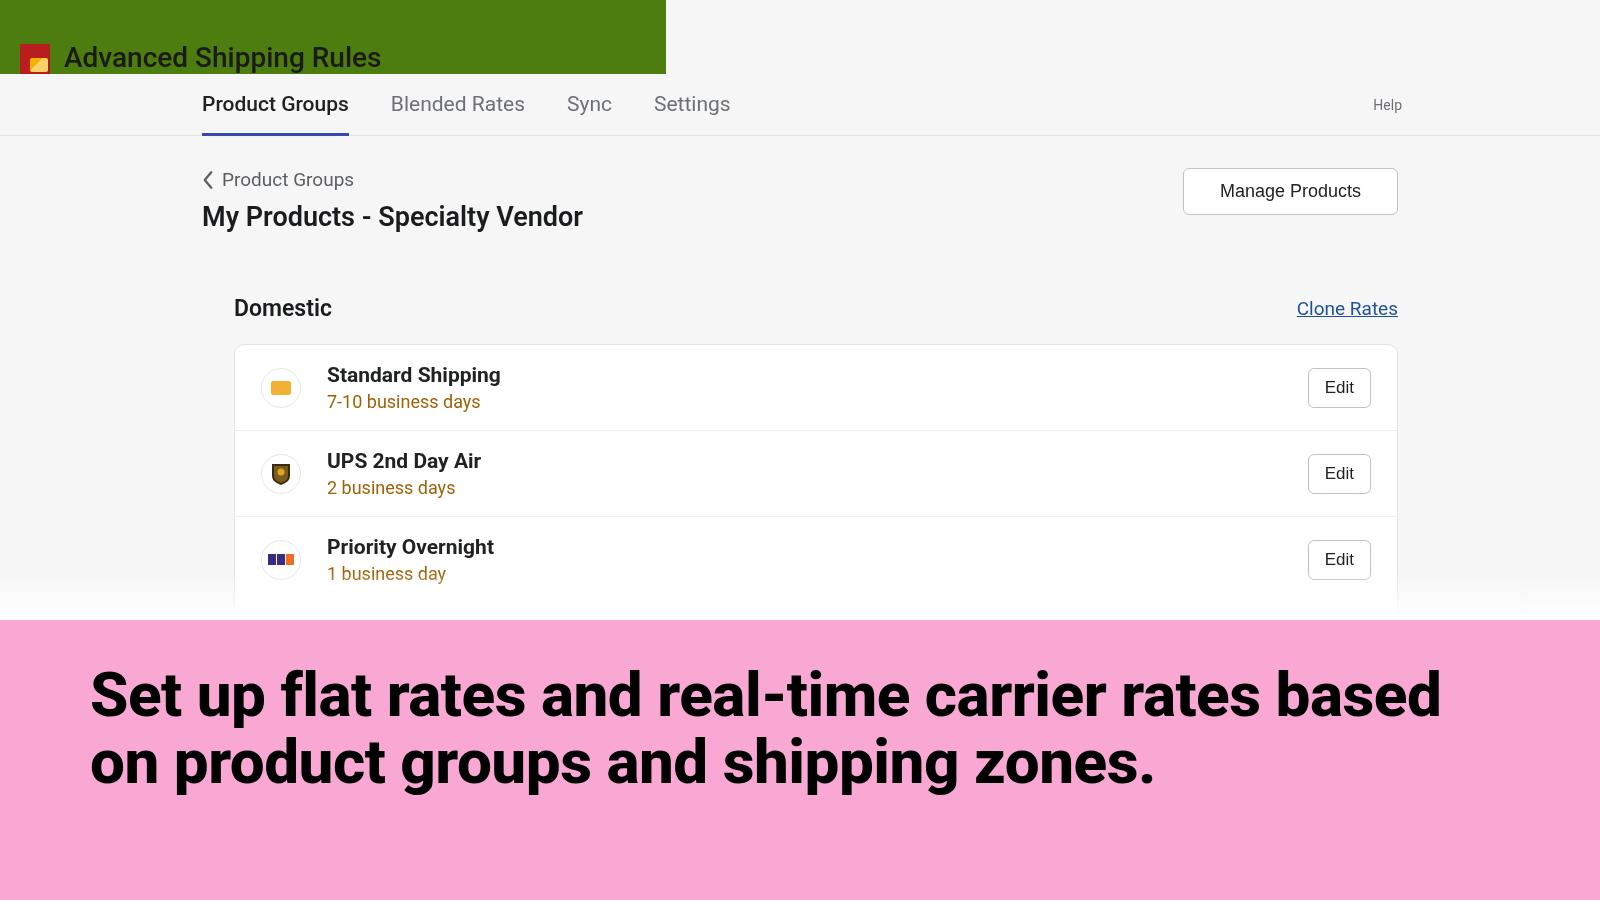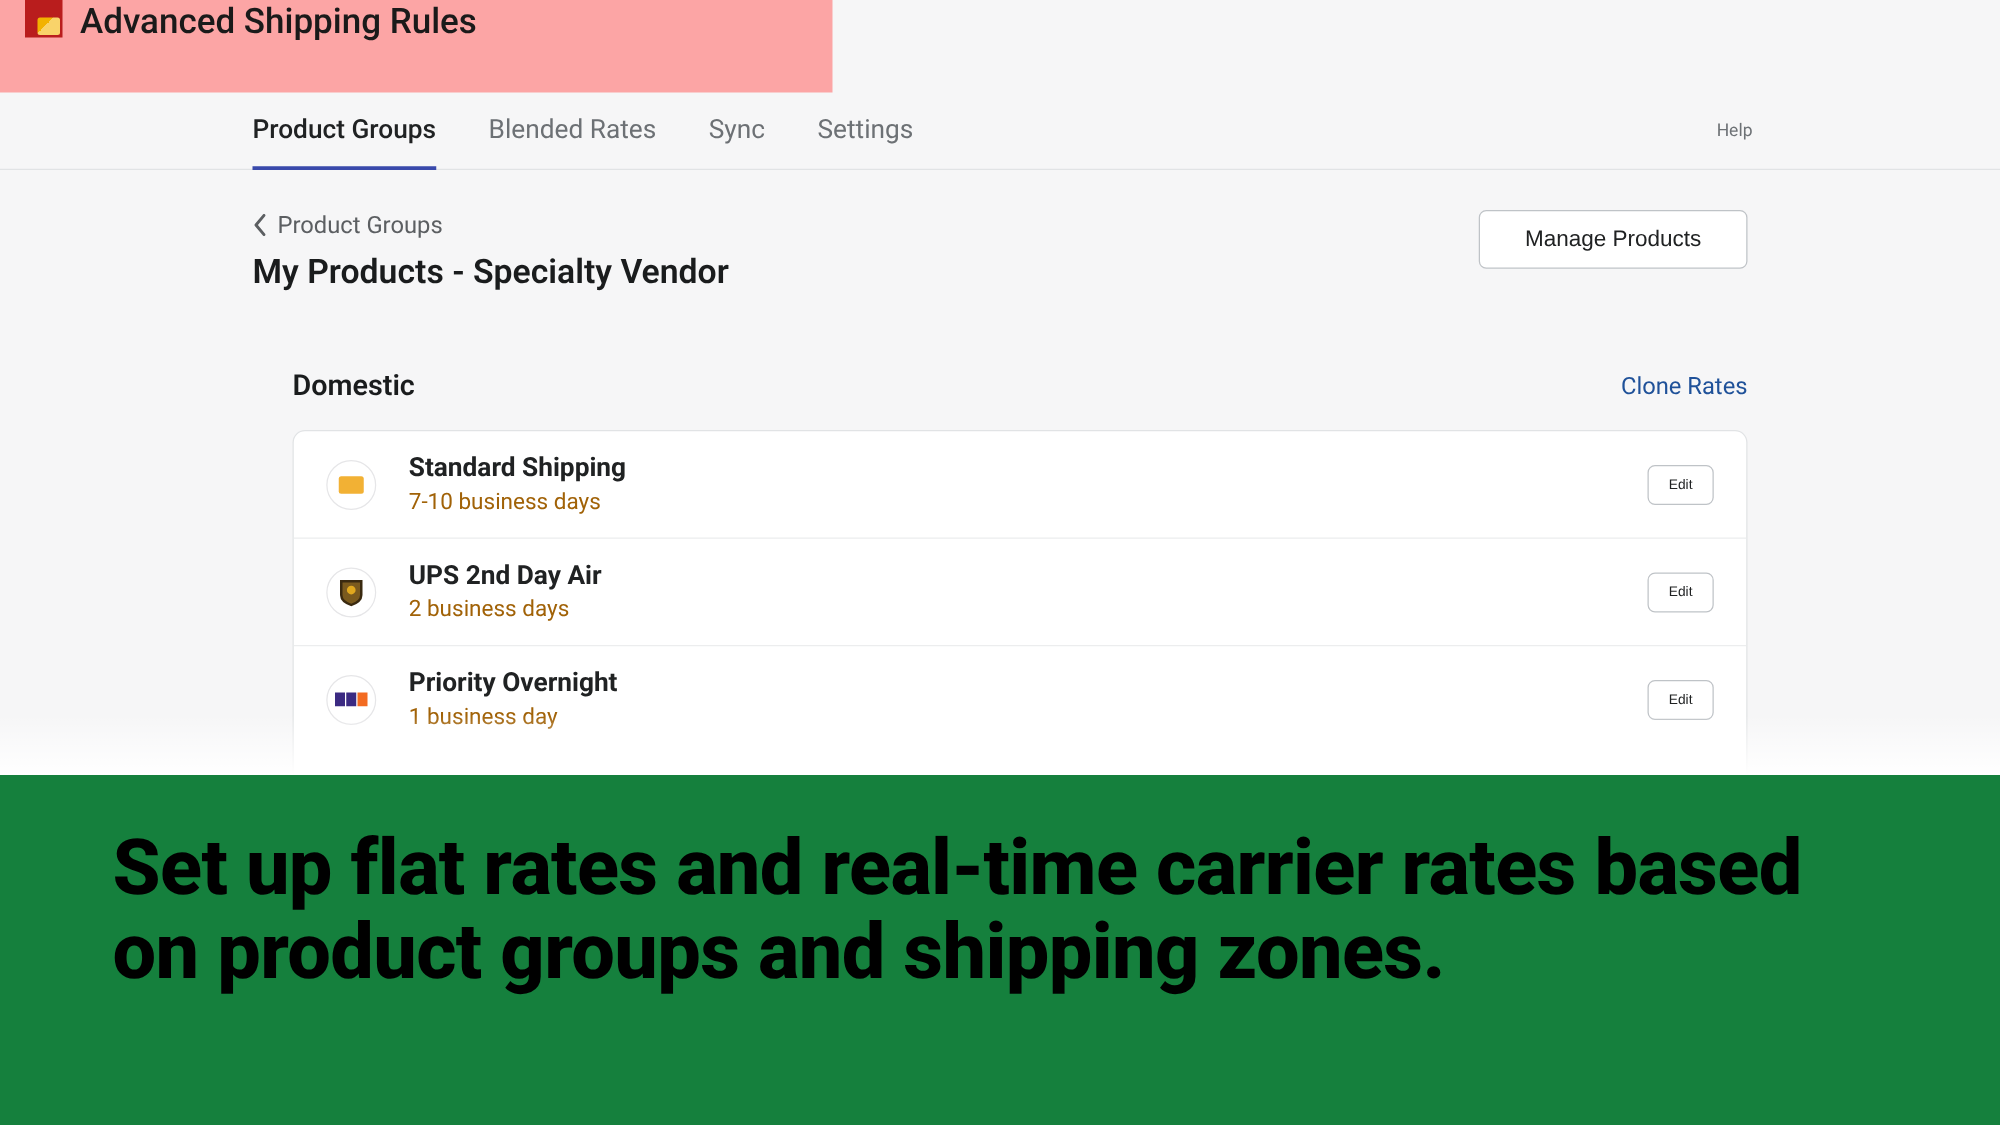--- a/index.html
+++ b/index.html
@@ -2,23 +2,23 @@
 <html><head>
 <meta charset="utf-8">
 <style>
   * { box-sizing: border-box; margin: 0; padding: 0; }
   html, body { width: 1600px; height: 900px; font-family: -apple-system, BlinkMacSystemFont, "Segoe UI", Roboto, Helvetica, Arial, sans-serif; background: #f6f6f7; color: #202223; overflow: hidden; }
   .app-root { width: 1600px; height: 900px; position: relative; }
   
   .app-header {
     width: 666px;
     height: 74px;
-    background: #fca5a5;
-    display: flex;
-    align-items: flex-start;
+    background: #4d7c0f;
+    display: flex;
+    align-items: flex-end;
     padding: 0 20px;
   }
   .app-logo {
     width: 30px; height: 30px;
     background: #b91d1d;
     position: relative;
     margin-right: 14px;
     flex-shrink: 0;
   }
   .app-logo-inner {
@@ -80,34 +80,34 @@
   .page-title { font-size: 27px; font-weight: 600; color: #1a1c1d; }
   .btn {
     background: #fff;
     border: 1px solid #bfc3c7;
     border-radius: 6px;
     padding: 12px 36px;
     font-size: 18px;
     color: #202223;
     cursor: pointer;
   }
-  .btn-sm { padding: 9px 16px; font-size: 11px; border-radius: 6px; }
+  .btn-sm { padding: 9px 16px; font-size: 17px; border-radius: 6px; }
   
   .section {
     margin-top: 62px;
     padding-left: 32px;
   }
   .section-head {
     display: flex;
     justify-content: space-between;
     align-items: center;
     margin-bottom: 22px;
   }
   .section-title { font-size: 23px; font-weight: 600; color: #1a1c1d; }
-  .link-action { font-size: 19px; color: #1f5199; cursor: pointer; }
+  .link-action { font-size: 19px; color: #1f5199; cursor: pointer; text-decoration: underline; }
   .card {
     background: #fff;
     border: 1px solid #e1e3e5;
     border-radius: 10px;
     overflow: hidden;
   }
   .rate-row {
     display: flex;
     align-items: center;
     padding: 18px 26px;
@@ -136,21 +136,21 @@
   .ico-fedex { display:flex; gap:1px; }
   .ico-fedex span { display:block; width:8px; height:11px; }
   .ico-usps { width:22px; height:15px; background: linear-gradient(110deg, #2b5ca5 55%, #fff 55%); border:0; transform: skewX(-15deg); position:relative; }
   .ico-usps:after { content:""; position:absolute; top:0; left:0; width:22px; height:3px; background:#2b5ca5; }
   
   .promo {
     position: absolute;
     left: 0; right: 0;
     top: 620px;
     height: 280px;
-    background: #15803d;
+    background: #f9a8d4;
     padding: 42px 90px 0 90px;
   }
   .promo-fade {
     position:absolute;
     left:0; right:0; top:-48px; height:48px;
     background: linear-gradient(to bottom, rgba(255,255,255,0), #ffffff);
     pointer-events:none;
   }
   .promo h1 {
     font-size: 62px;

